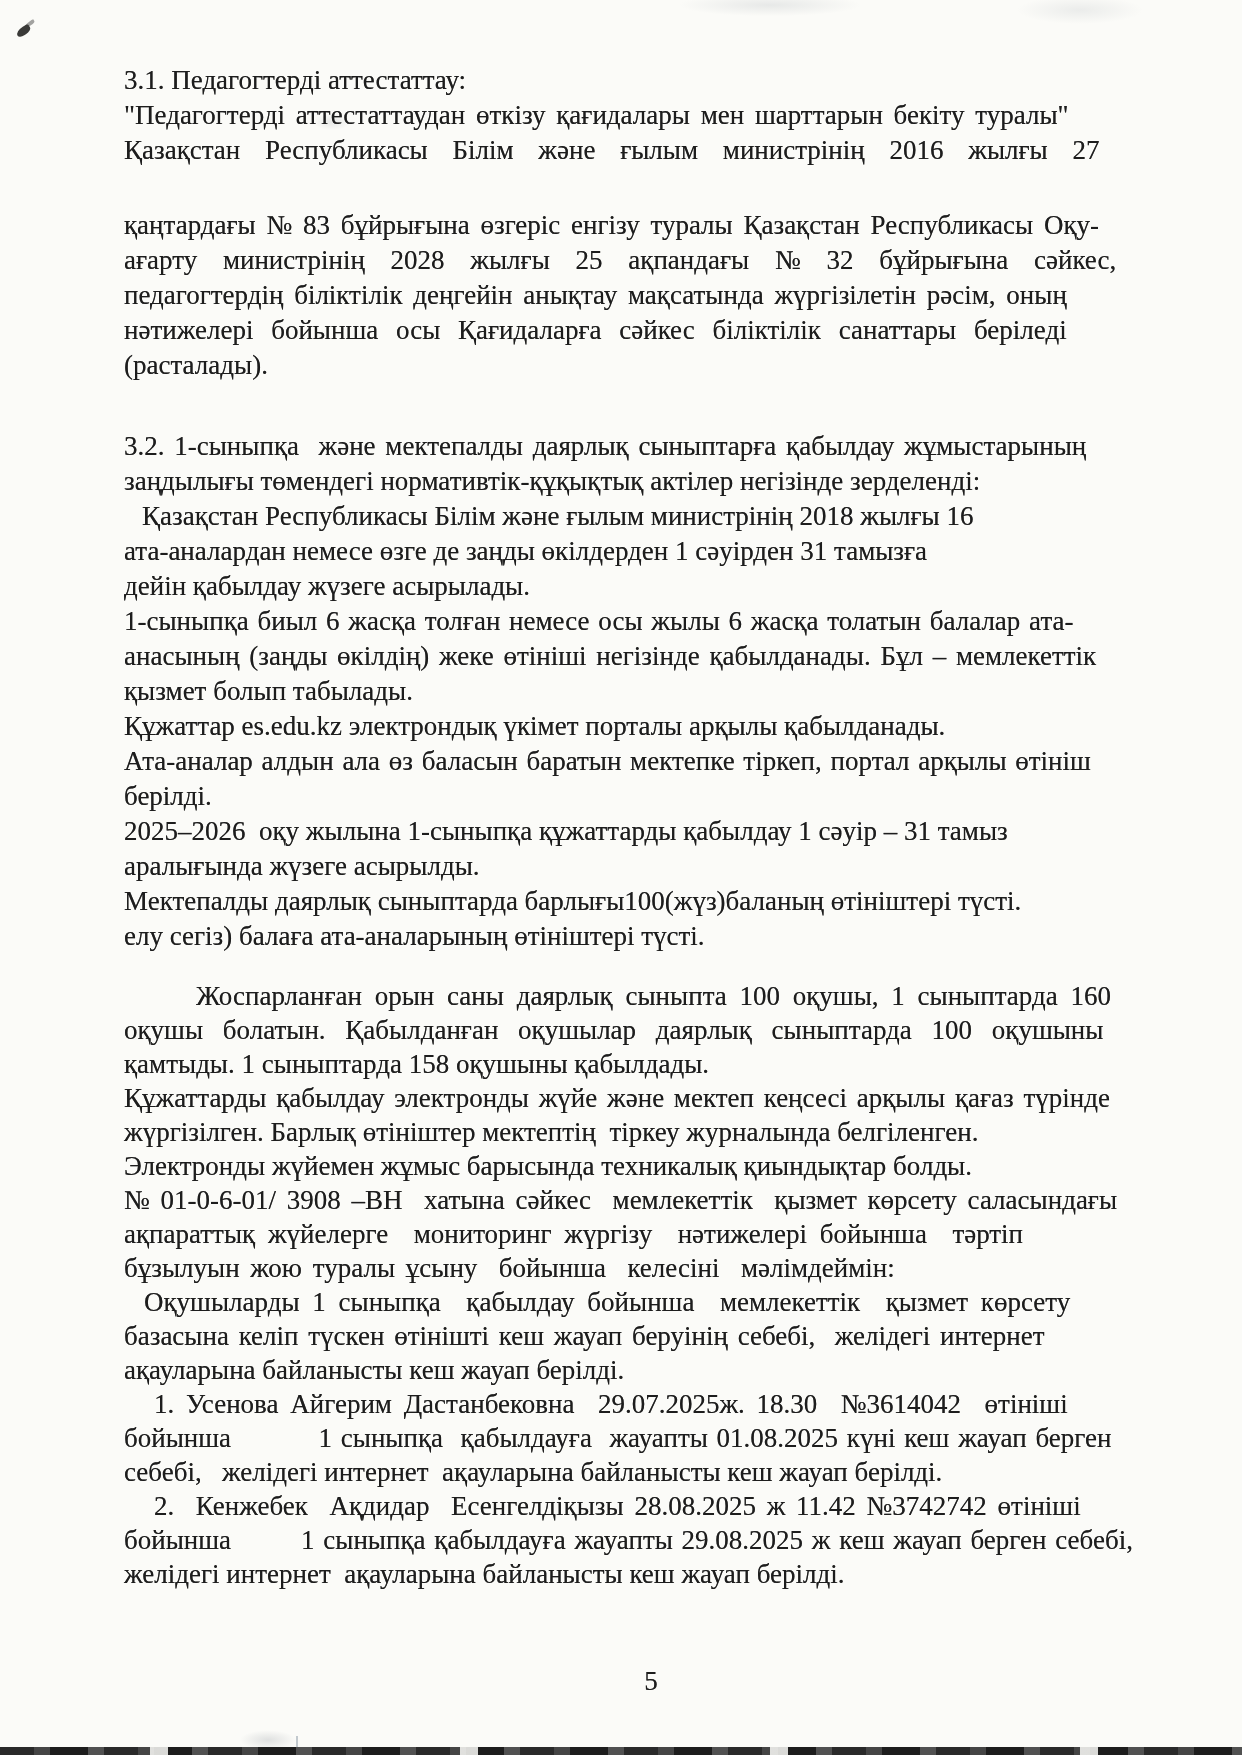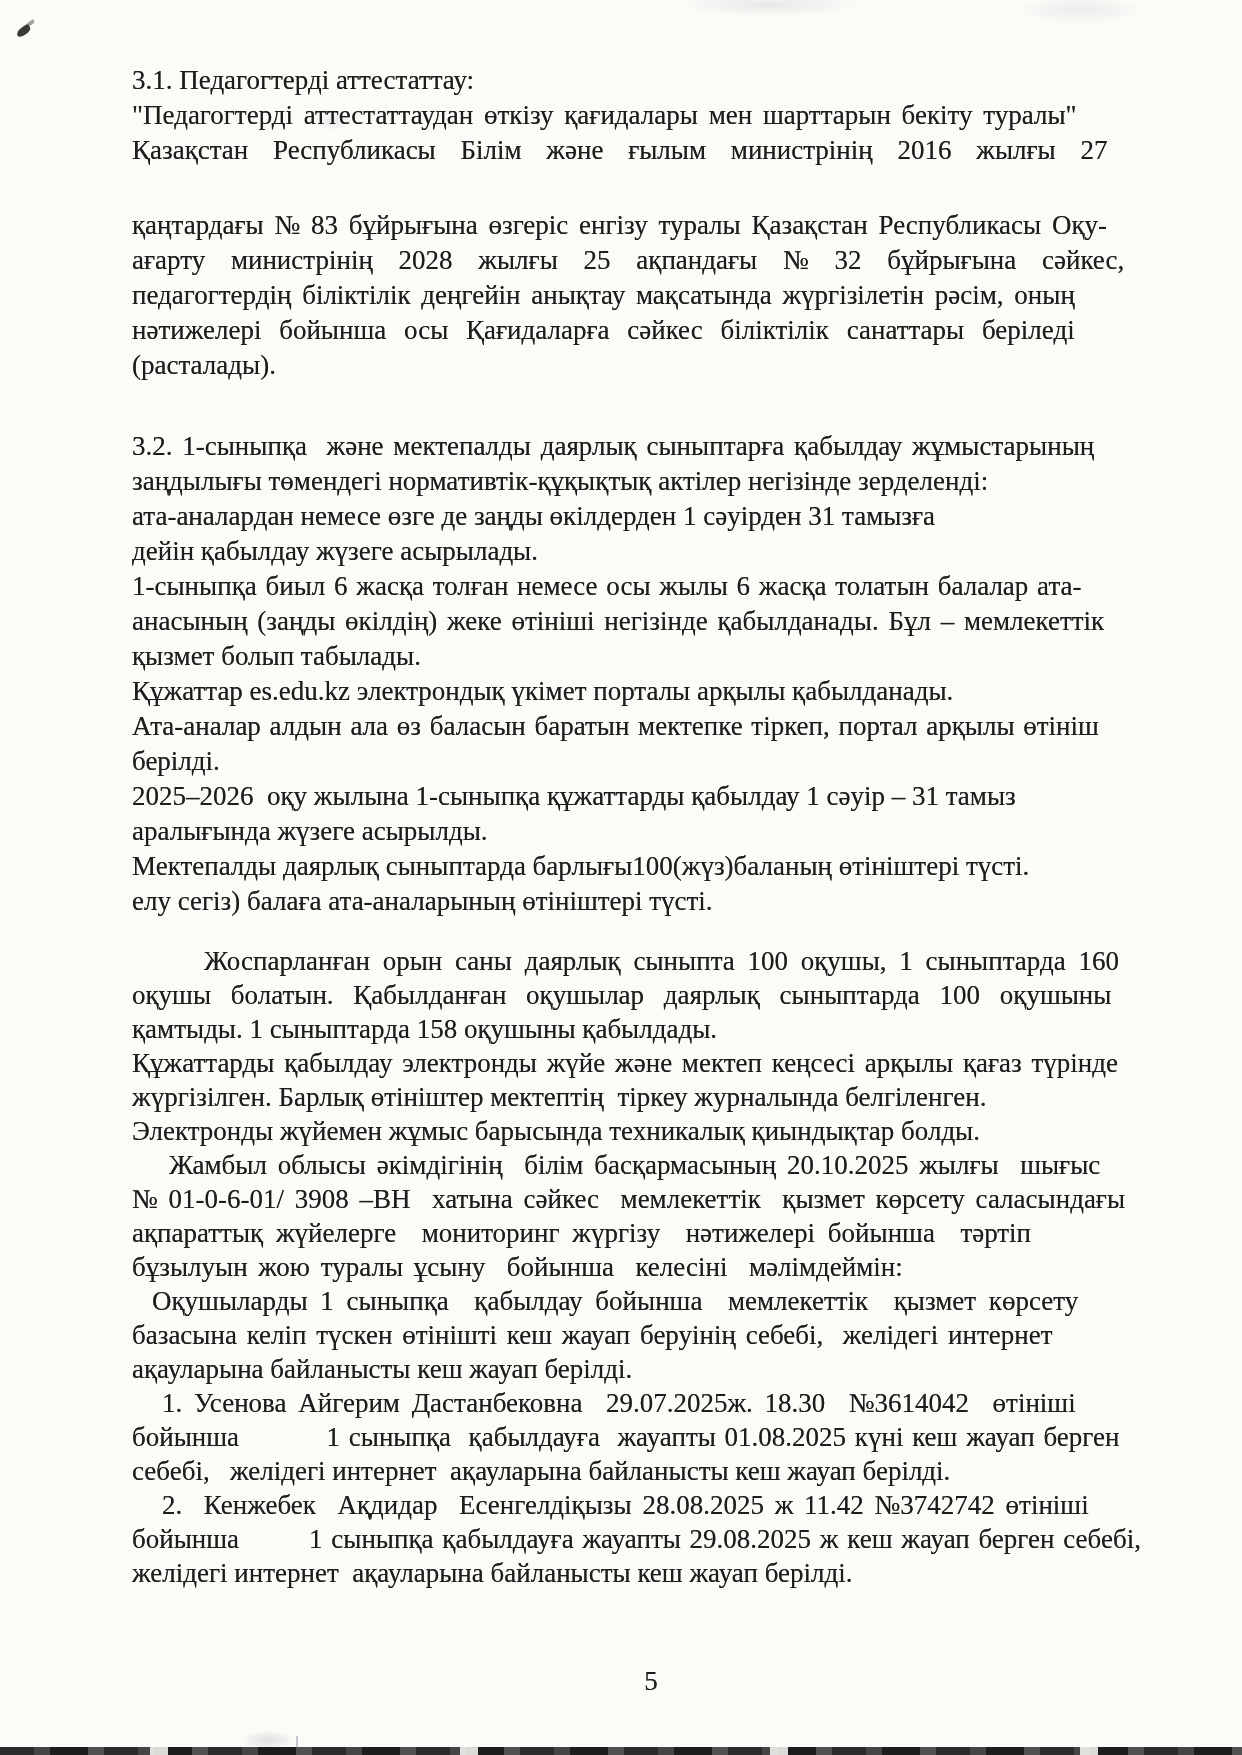--- a/index.html
+++ b/index.html
@@ -13,21 +13,21 @@
     font-family: "Liberation Serif", "DejaVu Serif", serif;
     background:
       radial-gradient(ellipse 130px 16px at 770px 5px, rgba(125,135,145,.16), transparent 70%),
       radial-gradient(ellipse 90px 20px at 1080px 10px, rgba(125,135,145,.13), transparent 70%),
       radial-gradient(ellipse 26px 12px at 332px 122px, rgba(110,118,128,.15), transparent 70%),
       radial-gradient(ellipse 40px 14px at 268px 1740px, rgba(110,118,128,.20), transparent 70%),
       #fbfbf8;
   }
   .content {
     position: absolute;
-    left: 132px;
+    left: 124px;
     top: 63px;
     width: 936px;
   }
   .line {
     font-size: 27px;
     line-height: 35px;
     height: 35px;
     white-space: pre;
     text-shadow: 0 0 0.6px rgba(25,25,25,0.65);
   }
@@ -95,41 +95,41 @@
         <div class="line" style="word-spacing: 18px;">Қазақстан Республикасы Білім және ғылым министрінің 2016 жылғы 27</div>
         <div class="line" style="word-spacing: 4px; margin-top: 40px;">қаңтардағы № 83 бұйрығына өзгеріс енгізу туралы Қазақстан Республикасы Оқу-</div>
         <div class="line" style="word-spacing: 19px;">ағарту министрінің 2028 жылғы 25 ақпандағы № 32 бұйрығына сәйкес,</div>
         <div class="line" style="word-spacing: 4px;">педагогтердің біліктілік деңгейін анықтау мақсатында жүргізілетін рәсім, оның</div>
         <div class="line" style="word-spacing: 11px;">нәтижелері бойынша осы Қағидаларға сәйкес біліктілік санаттары беріледі</div>
         <div class="line">(расталады).</div>
       </section>
     <section class="sec sec-2">
         <div class="line" style="word-spacing: 3px;">3.2. 1-сыныпқа  және мектепалды даярлық сыныптарға қабылдау жұмыстарының</div>
         <div class="line">заңдылығы төмендегі нормативтік-құқықтық актілер негізінде зерделенді:</div>
+        <div class="line" style="padding-left: 18px;">Қазақстан Республикасы Білім және ғылым министрінің 2018 жылғы 16</div>
         <div class="line">ата-аналардан немесе өзге де заңды өкілдерден 1 сәуірден 31 тамызға</div>
         <div class="line">дейін қабылдау жүзеге асырылады.</div>
         <div class="line" style="word-spacing: 2px; text-align: center;">1-сыныпқа биыл 6 жасқа толған немесе осы жылы 6 жасқа толатын балалар ата-</div>
         <div class="line" style="word-spacing: 3px;">анасының (заңды өкілдің) жеке өтініші негізінде қабылданады. Бұл – мемлекеттік</div>
         <div class="line">қызмет болып табылады.</div>
         <div class="line">Құжаттар es.edu.kz электрондық үкімет порталы арқылы қабылданады.</div>
         <div class="line" style="word-spacing: 2px;">Ата-аналар алдын ала өз баласын баратын мектепке тіркеп, портал арқылы өтініш</div>
         <div class="line">берілді.</div>
         <div class="line">2025–2026  оқу жылына 1-сыныпқа құжаттарды қабылдау 1 сәуір – 31 тамыз</div>
         <div class="line">аралығында жүзеге асырылды.</div>
         <div class="line">Мектепалды даярлық сыныптарда барлығы100(жүз)баланың өтініштері түсті.</div>
         <div class="line">елу сегіз) балаға ата-аналарының өтініштері түсті.</div>
       </section>
     <section class="sec sec-3">
         <div class="line" style="padding-left: 72px; word-spacing: 6px;">Жоспарланған орын саны даярлық сыныпта 100 оқушы, 1 сыныптарда 160</div>
         <div class="line" style="word-spacing: 13px;">оқушы болатын. Қабылданған оқушылар даярлық сыныптарда 100 оқушыны</div>
         <div class="line">қамтыды. 1 сыныптарда 158 оқушыны қабылдады.</div>
         <div class="line" style="word-spacing: 3px;">Құжаттарды қабылдау электронды жүйе және мектеп кеңсесі арқылы қағаз түрінде</div>
         <div class="line">жүргізілген. Барлық өтініштер мектептің  тіркеу журналында белгіленген.</div>
         <div class="line">Электронды жүйемен жұмыс барысында техникалық қиындықтар болды.</div>
-        <div class="line" style="padding-left: 37px; word-spacing: 4px;">Жамбыл облысы әкімдігінің  білім басқармасының 20.10.2025 жылғы  шығыс</div>
         <div class="line" style="word-spacing: 4px;">№ 01-0-6-01/ 3908 –ВН  хатына сәйкес  мемлекеттік  қызмет көрсету саласындағы</div>
         <div class="line" style="word-spacing: 6px;">ақпараттық жүйелерге  мониторинг жүргізу  нәтижелері бойынша  тәртіп</div>
         <div class="line" style="word-spacing: 4px;">бұзылуын жою туралы ұсыну  бойынша  келесіні  мәлімдеймін:</div>
         <div class="line" style="padding-left: 20px; word-spacing: 6px;">Оқушыларды 1 сыныпқа  қабылдау бойынша  мемлекеттік  қызмет көрсету</div>
         <div class="line" style="word-spacing: 3px;">базасына келіп түскен өтінішті кеш жауап беруінің себебі,  желідегі интернет</div>
         <div class="line">ақауларына байланысты кеш жауап берілді.</div>
         <div class="line" style="padding-left: 30px; word-spacing: 5px;">1. Усенова Айгерим Дастанбековна  29.07.2025ж. 18.30  №3614042  өтініші</div>
         <div class="line" style="word-spacing: 2px;">бойынша          1 сыныпқа  қабылдауға  жауапты 01.08.2025 күні кеш жауап берген</div>
         <div class="line">себебі,   желідегі интернет  ақауларына байланысты кеш жауап берілді.</div>
         <div class="line" style="padding-left: 30px; word-spacing: 4px;">2.  Кенжебек  Ақдидар  Есенгелдіқызы 28.08.2025 ж 11.42 №3742742 өтініші</div>

